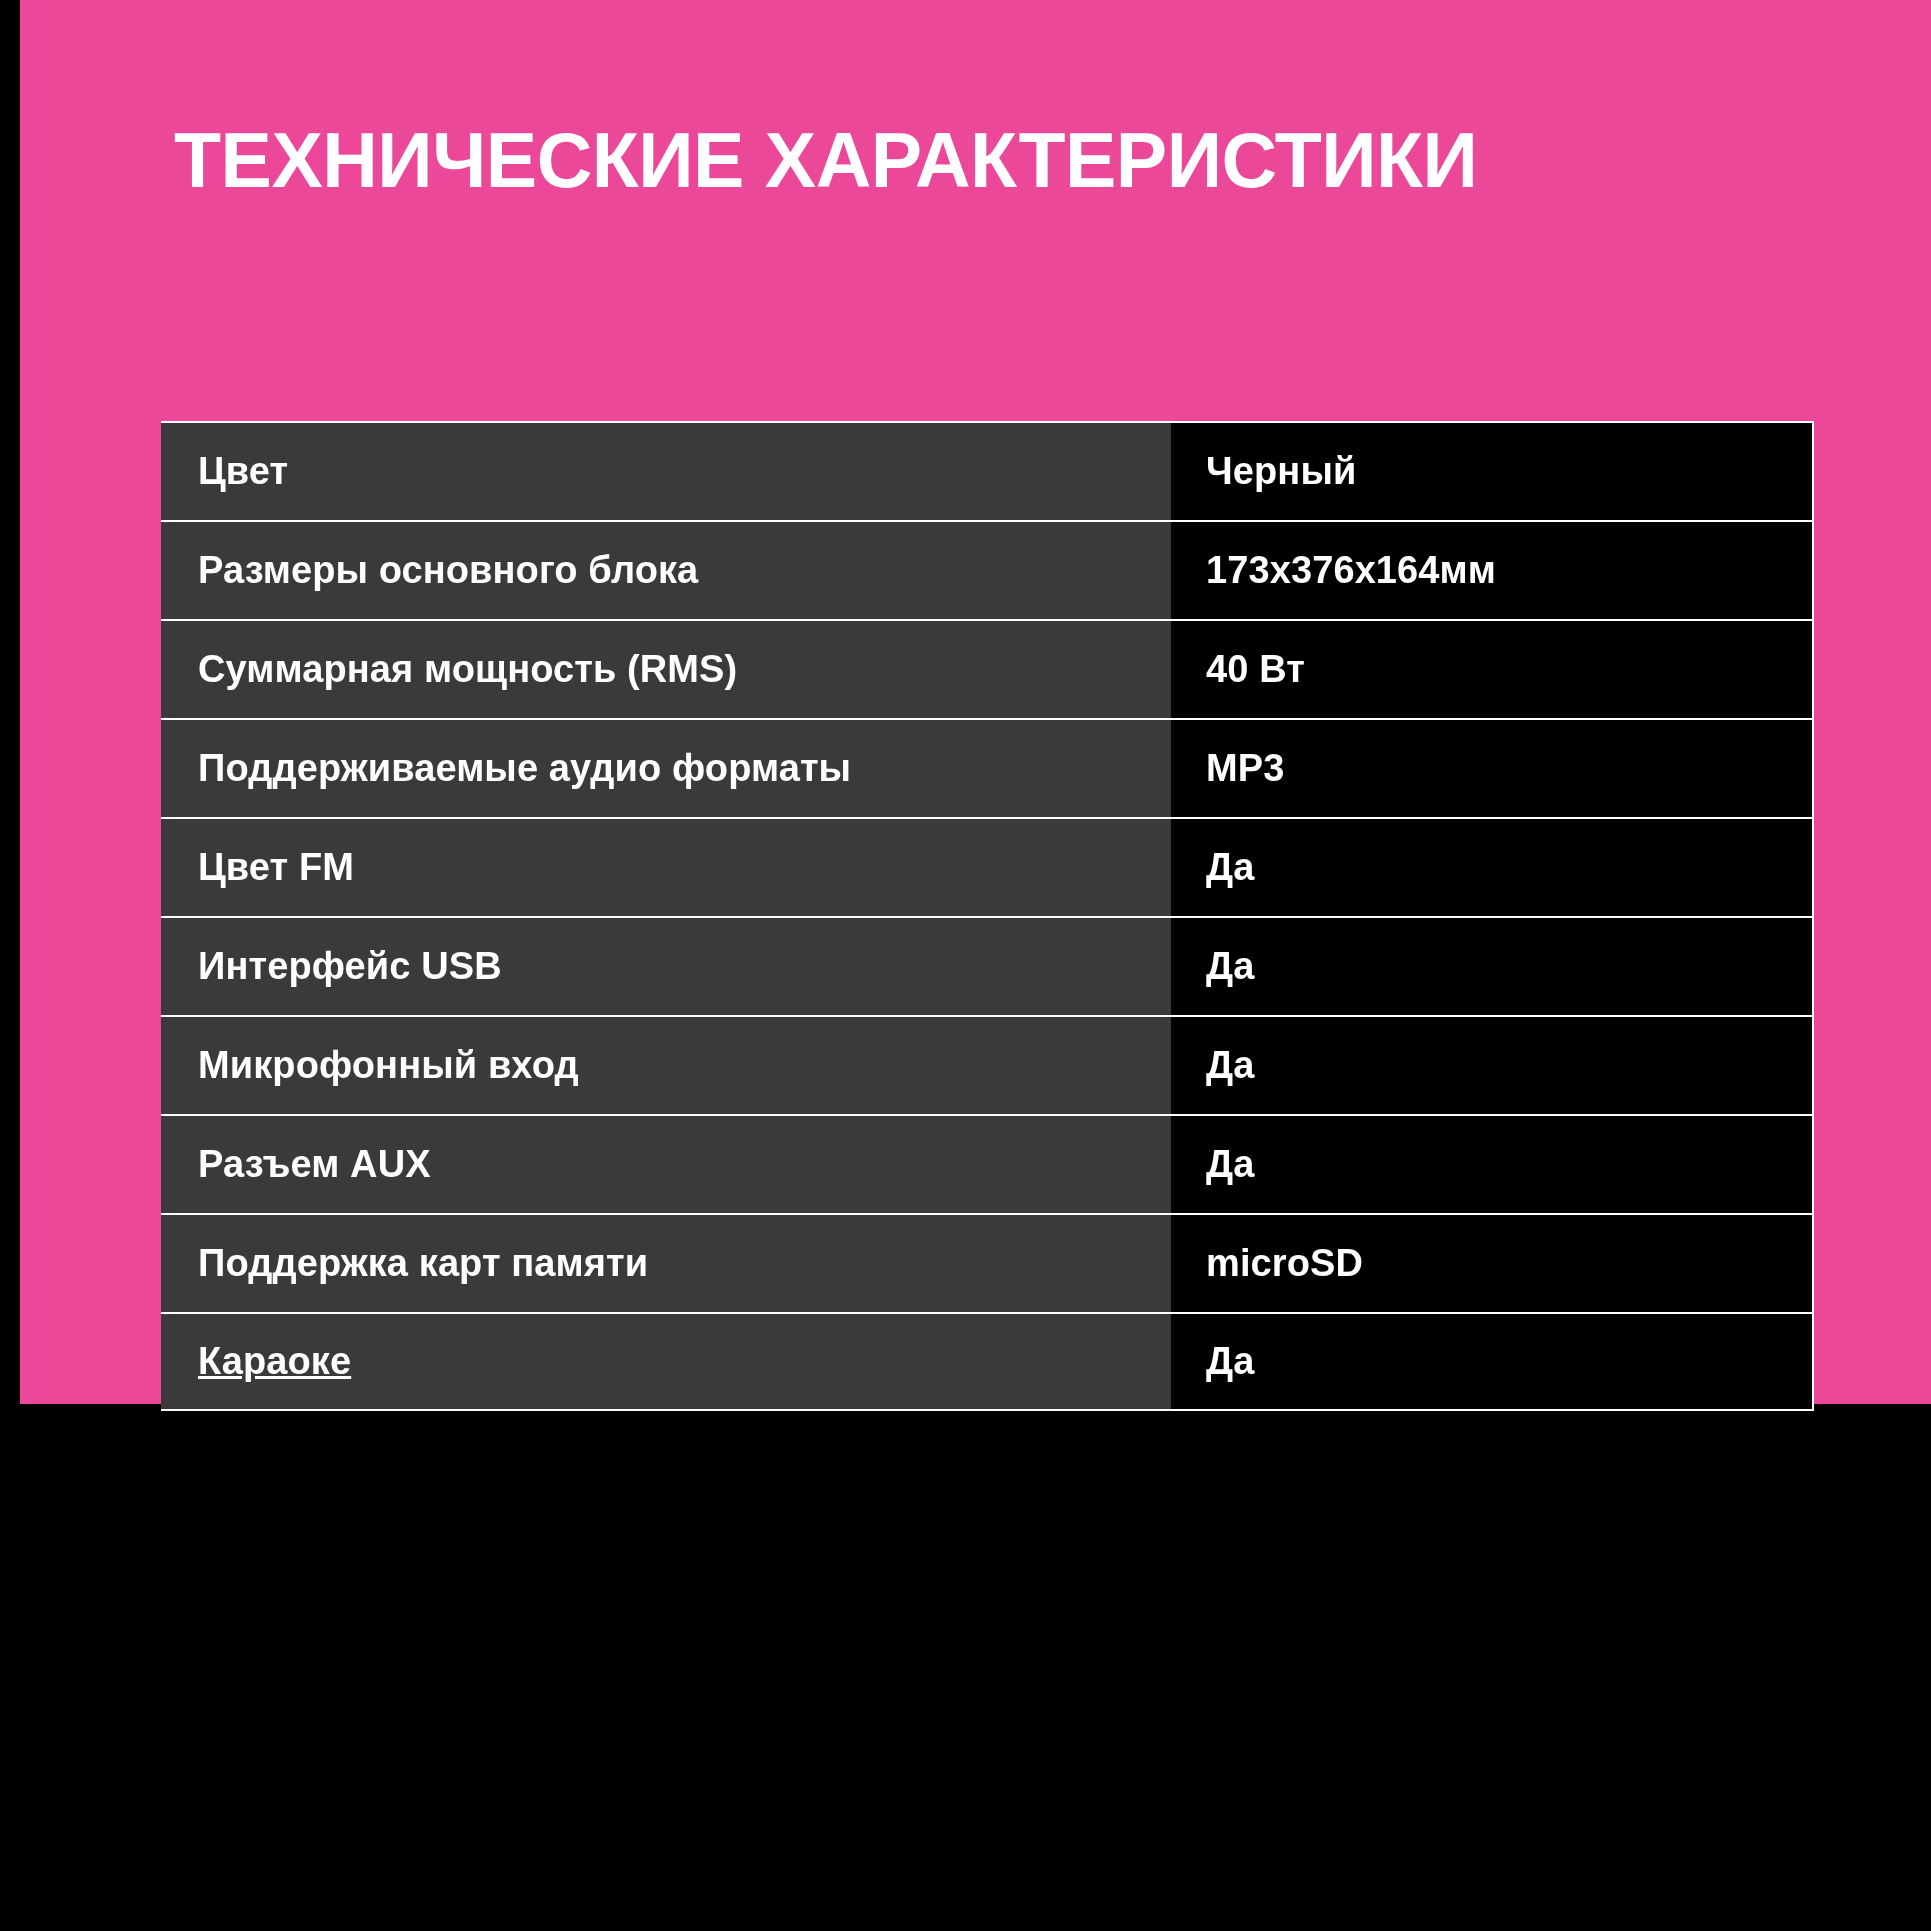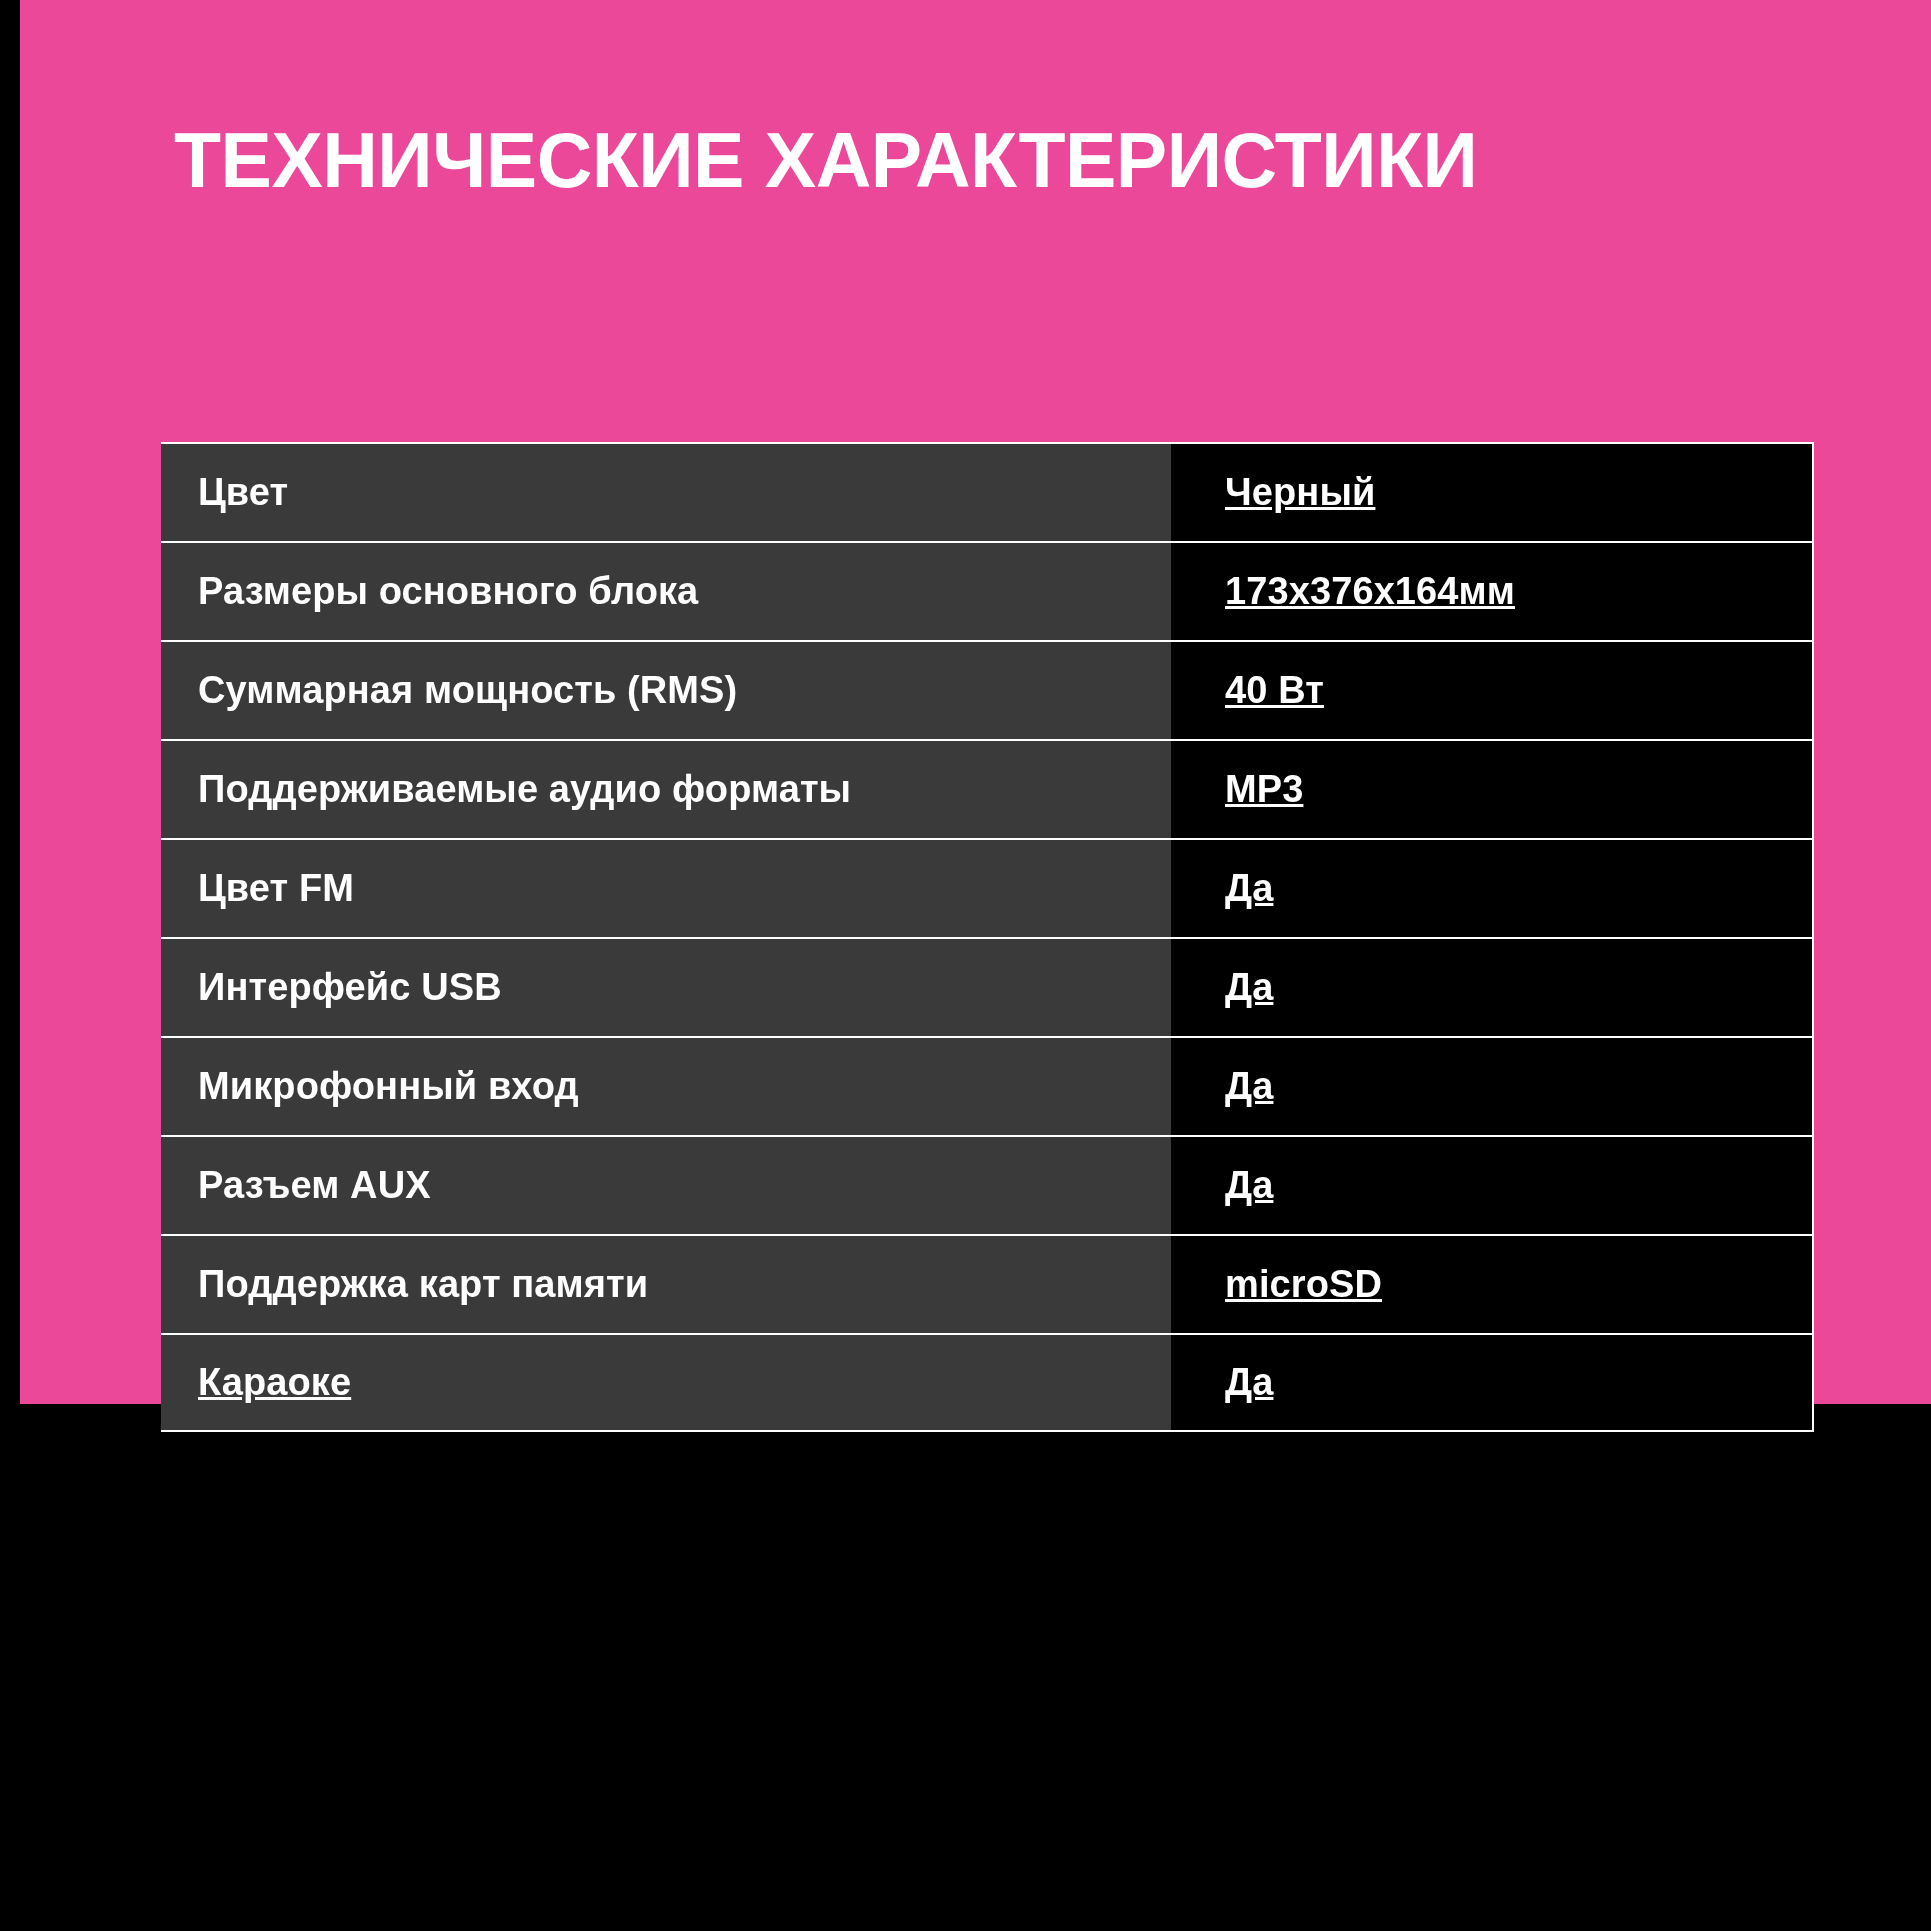--- a/index.html
+++ b/index.html
@@ -31,21 +31,21 @@
     font-size: 77px;
     line-height: 89px;
     font-weight: 700;
     letter-spacing: -0.5px;
     color: #ffffff;
     white-space: nowrap;
   }
   .spec-table {
     position: absolute;
     left: 141px;
-    top: 442px;
+    top: 421px;
     width: 1653px;
     border-collapse: separate;
     border-spacing: 0;
   }
   .spec-row {
     height: 99px;
   }
   .cell {
     box-sizing: border-box;
     height: 99px;
@@ -63,22 +63,21 @@
   }
   .spec-row:last-child .cell-label {
     border-bottom: 2.9px solid #ffffff;
     text-decoration: underline;
   }
   .cell-value {
     width: 643px;
     background: #000000;
     border-top: 2.9px solid #ffffff;
     border-right: 2.9px solid #ffffff;
-    padding-left: 54px;
-    text-decoration: underline;
+    padding-left: 35px;
   }
   .spec-row:last-child .cell-value {
     border-bottom: 2.9px solid #ffffff;
   }
   .cell-label-inner, .cell-value-inner {
     display: block;
     white-space: nowrap;
   }
 </style>
 </head>

